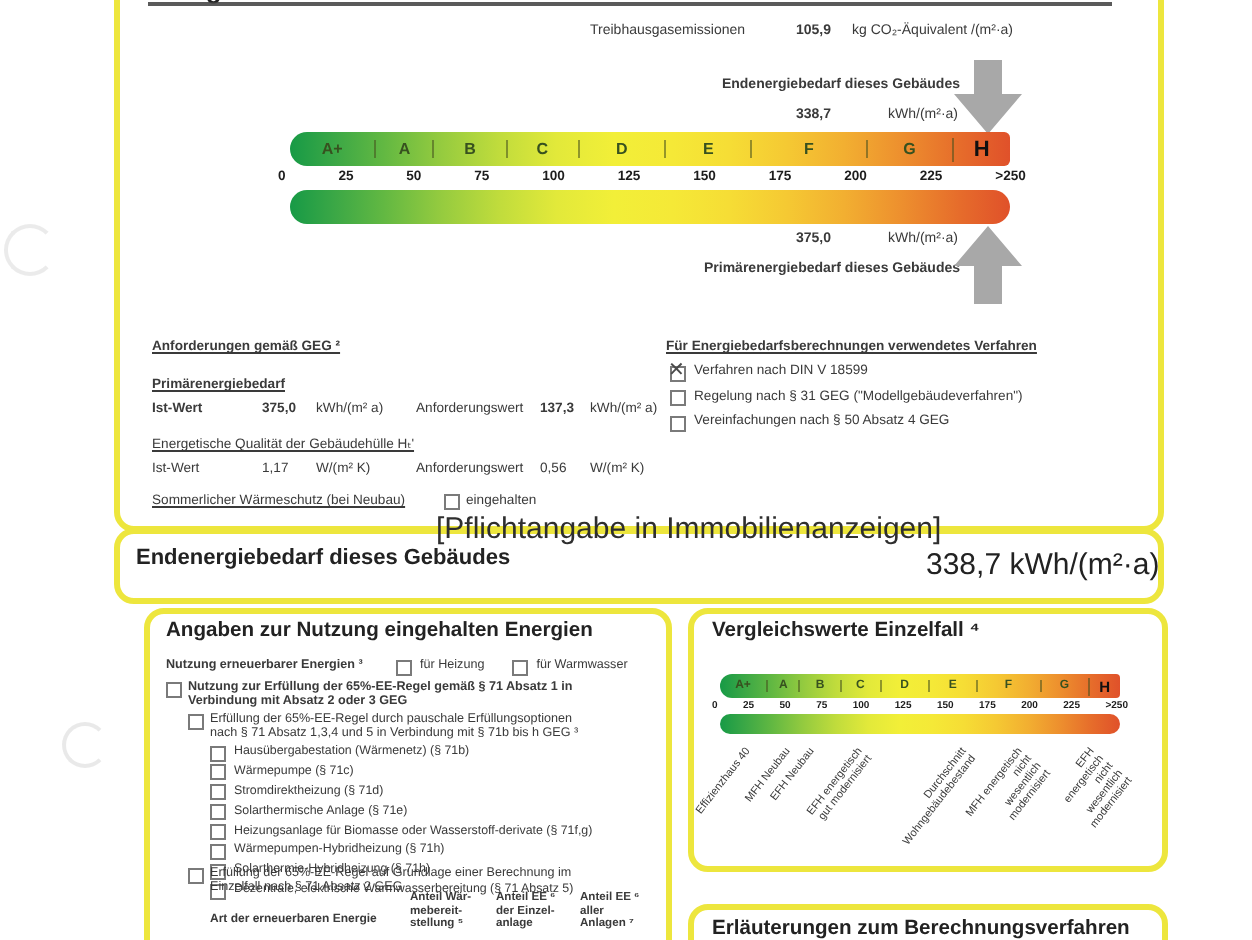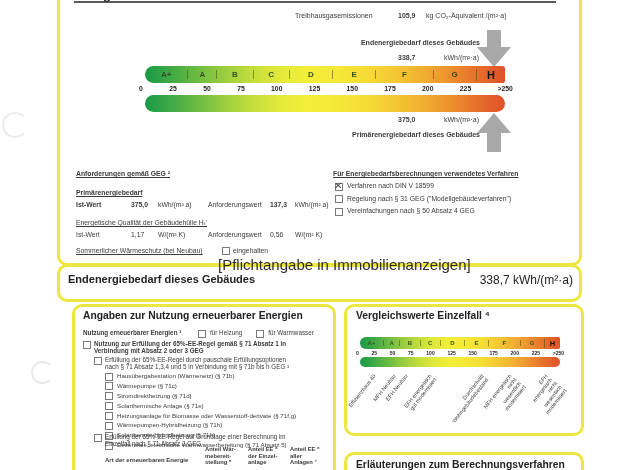--- a/index.html
+++ b/index.html
@@ -157,27 +157,27 @@
           <span style="font-size:6.8px;">Vereinfachungen nach § 50 Absatz 4 GEG</span>
         </div>
       </div>
   </div>
 
   
   <div class="box" style="left:57px;top:264px;width:519px;height:32px;"></div>
   <div class="sect">
     <div class="t b" style="left:68px;top:273px;font-size:11px;color:#222;">Endenergiebedarf dieses Gebäudes</div>
     <div class="t" style="left:218px;top:256px;font-size:15px;color:#2e2e2e;">[Pflichtangabe in Immobilienanzeigen]</div>
-    <div class="t r" style="left:463px;top:274px;width:110px;font-size:12px;color:#222;">338,7 kWh/(m²·a)</div>
+    <div class="t r" style="left:463px;top:274px;width:110px;font-size:15px;color:#222;">338,7 kWh/(m²·a)</div>
   </div>
 
   
   <div class="box" style="left:72px;top:304px;width:258px;height:185px;"></div>
   <div class="sect">
-    <div class="t b" style="left:83px;top:310px;font-size:10.3px;color:#222;">Angaben zur Nutzung erneuerbarer Energien</div>
+    <div class="t b" style="left:83px;top:310px;font-size:10.3px;color:#222;">Angaben zur Nutzung eingehalten Energien</div>
 
     <div class="t b" style="left:83px;top:329px;font-size:6.3px;">Nutzung erneuerbarer Energien ³</div>
     <div class="optlist" style="left:198px;top:329px;flex-direction:row;gap:14px;">
 
         <div class="cbrow">
           <span class="cb"></span>
           <span style="font-size:6.3px;">für Heizung</span>
         </div>
 
         <div class="cbrow">

